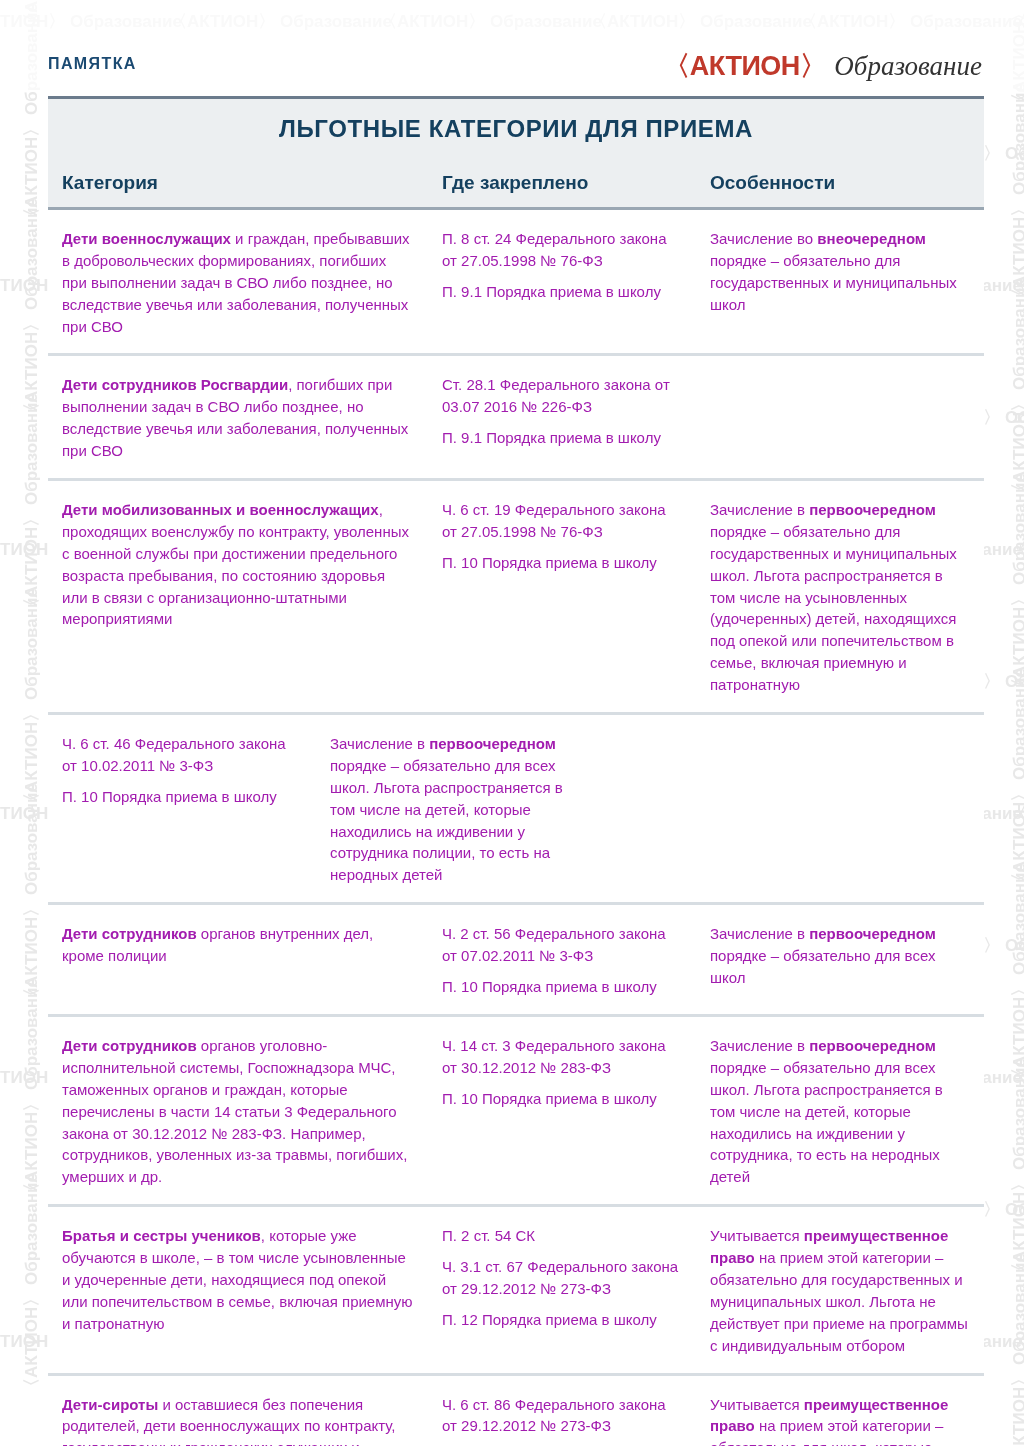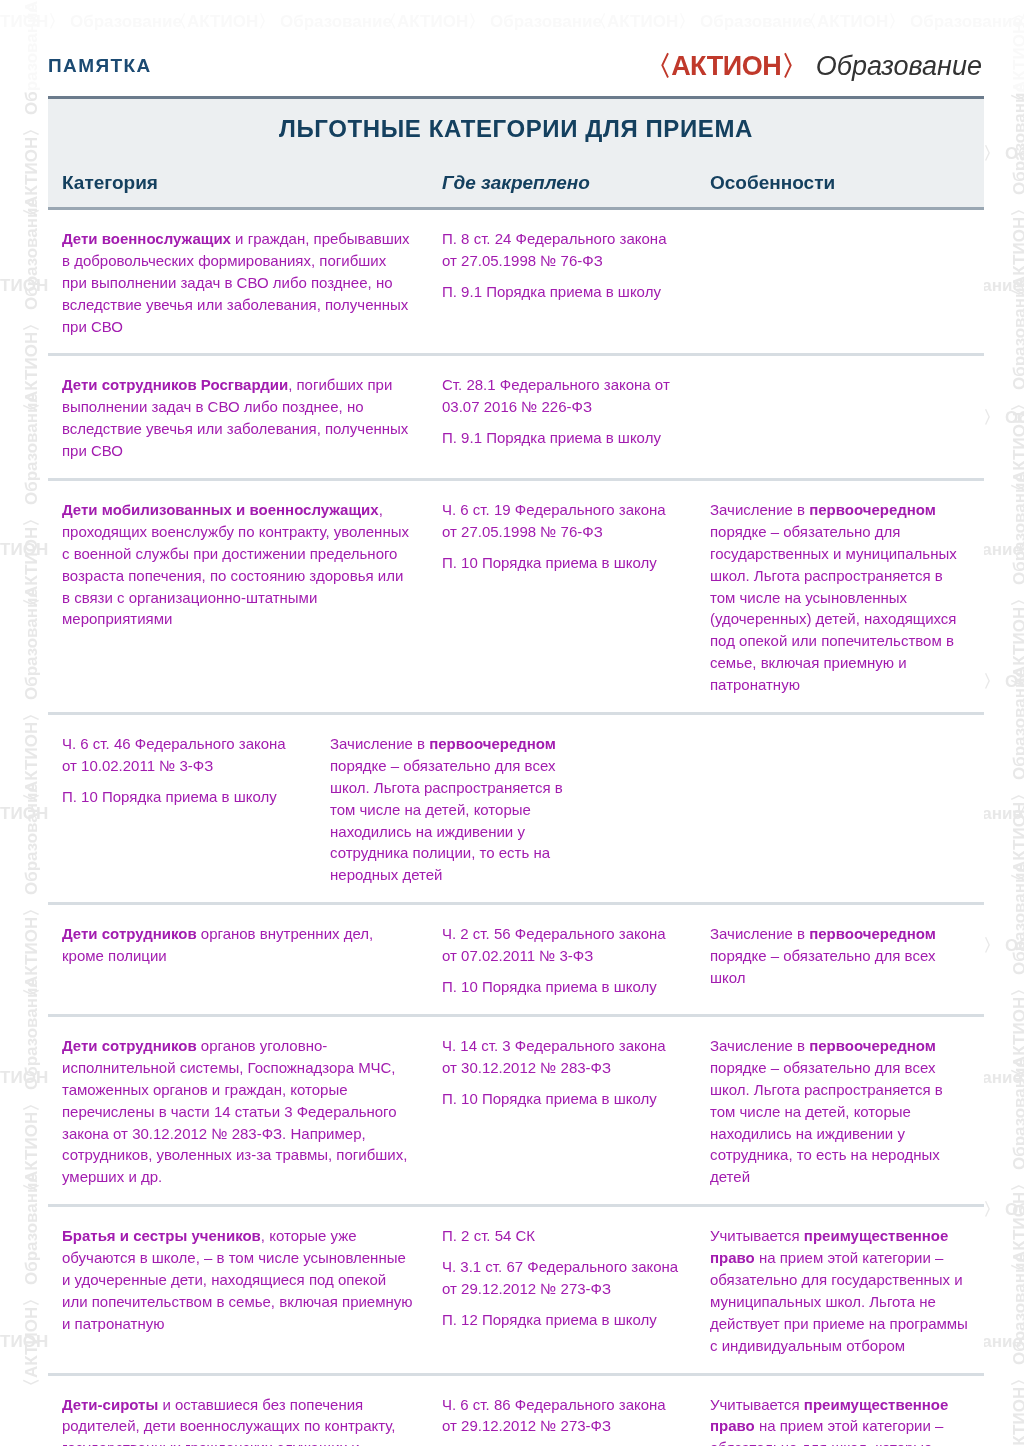--- a/index.html
+++ b/index.html
@@ -38,21 +38,21 @@
   .top-band {
     position: absolute;
     top: 0; left: 0;
     width: 1024px; height: 92px;
     background: rgba(255,255,255,0.72);
     z-index: 2;
   }
   .memo-label {
     position: absolute;
     left: 48px; top: 55px;
-    font-size: 19px;
+    font-size: 16px;
     font-weight: bold;
     letter-spacing: 1.4px;
     color: #1b4a72;
     z-index: 3;
   }
   .brand {
     position: absolute;
     right: 42px; top: 48px;
     display: flex;
     align-items: center;
@@ -62,21 +62,21 @@
   .brand-mark {
     font-size: 27px;
     font-weight: bold;
     color: #c0392b;
     letter-spacing: -0.5px;
     font-family: "Liberation Sans", sans-serif;
   }
   .brand-word {
     font-size: 27px;
     color: #333333;
-    font-family: Liberation Sans, sans-serif;
+    font-family: Liberation Serif, serif;
     font-style: italic;
   }
 
   
   .title-bar {
     position: absolute;
     left: 48px; top: 96px;
     width: 936px; height: 62px;
     background: #eceff1;
     border-top: 3px solid #6b7b8c;
@@ -106,21 +106,21 @@
     height: 52px;
     align-items: center;
   }
   .thead .th {
     font-size: 19px;
     font-weight: bold;
     color: #14405f;
     padding: 0 14px;
   }
   .c1 { width: 380px; }
-  .c2 { width: 268px; font-style: italic; }
+  .c2 { width: 268px; }
   .c3 { width: 288px; }
 
   .trow {
     display: flex;
     background: #ffffff;
     border-bottom: 3px solid #d7dde2;
   }
   .trow .td {
     padding: 18px 14px 16px 14px;
     font-size: 15px;
@@ -242,34 +242,37 @@
     </div>
     <div id="tbody">
         <div class="trow">
           <div class="td col-cat">
             <p><b>Дети военнослужащих</b><span> и граждан, пребывавших в добровольческих формированиях, погибших при выполнении задач в СВО либо позднее, но вследствие увечья или заболевания, полученных при СВО</span></p>
           </div>
           <div class="td col-src">
             <p>П. 8 ст. 24 Федерального закона от 27.05.1998 № 76-ФЗ</p>
             <p>П. 9.1 Порядка приема в школу</p>
           </div>
+          <div class="td col-note">
+            <p><span>Зачисление во </span><b>внеочередном</b><span> порядке – обязательно для государственных и муниципальных школ</span></p>
+          </div>
         </div>
         <div class="trow">
           <div class="td col-cat">
             <p><b>Дети сотрудников Росгвардии</b><span>, погибших при выполнении задач в СВО либо позднее, но вследствие увечья или заболевания, полученных при СВО</span></p>
           </div>
           <div class="td col-src">
             <p>Ст. 28.1 Федерального закона от 03.07 2016 № 226-ФЗ</p>
             <p>П. 9.1 Порядка приема в школу</p>
           </div>
           <div class="td col-note"></div>
         </div>
         <div class="trow">
           <div class="td col-cat">
-            <p><b>Дети мобилизованных и военнослужащих</b><span>, проходящих военслужбу по контракту, уволенных с военной службы при достижении предельного возраста попечения, по состоянию здоровья или в связи с организационно-штатными мероприятиями</span></p>
+            <p><b>Дети мобилизованных и военнослужащих</b><span>, проходящих военслужбу по контракту, уволенных с военной службы при достижении предельного возраста пребывания, по состоянию здоровья или в связи с организационно-штатными мероприятиями</span></p>
           </div>
           <div class="td col-src">
             <p>Ч. 6 ст. 19 Федерального закона от 27.05.1998 № 76-ФЗ</p>
             <p>П. 10 Порядка приема в школу</p>
           </div>
           <div class="td col-note">
             <p><span>Зачисление в </span><b>первоочередном</b><span> порядке – обязательно для государственных и муниципальных школ. Льгота распространяется в том числе на усыновленных (удочеренных) детей, находящихся под опекой или попечительством в семье, включая приемную и патронатную</span></p>
           </div>
         </div>
         <div class="trow">

